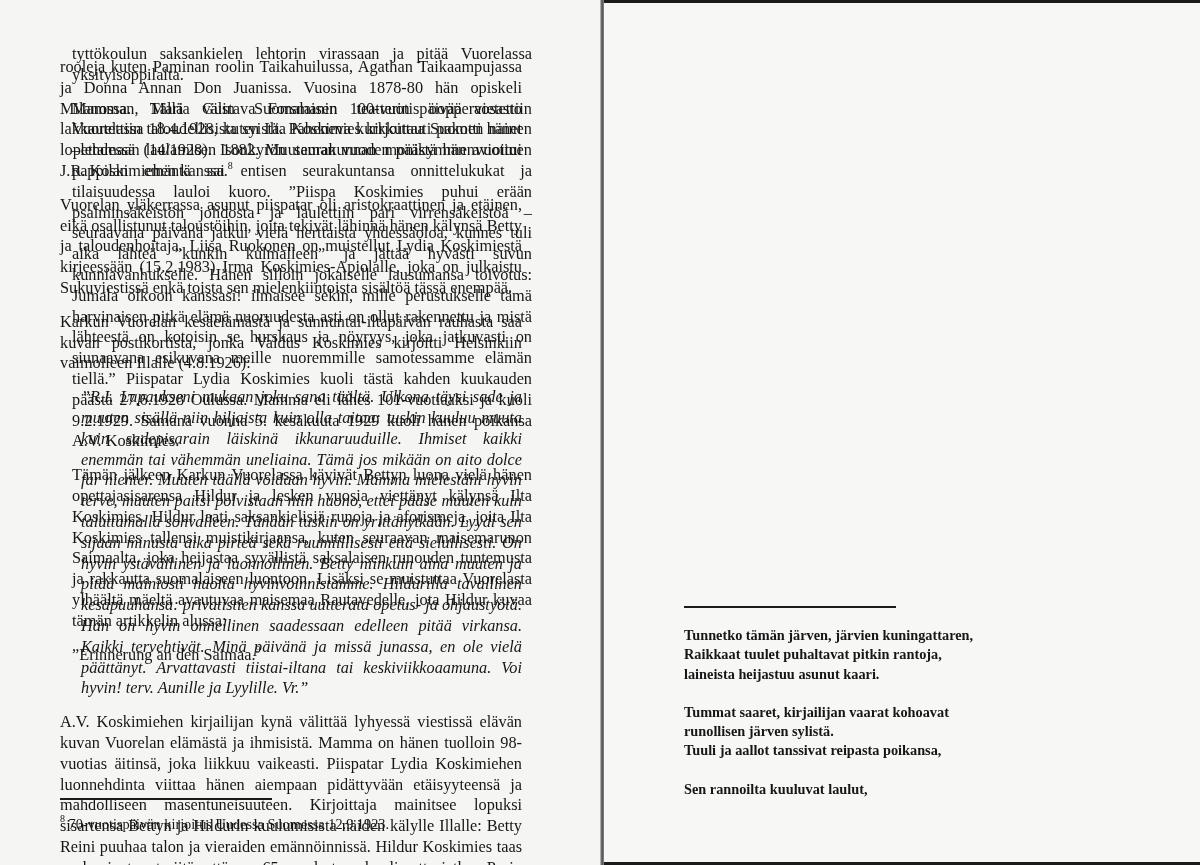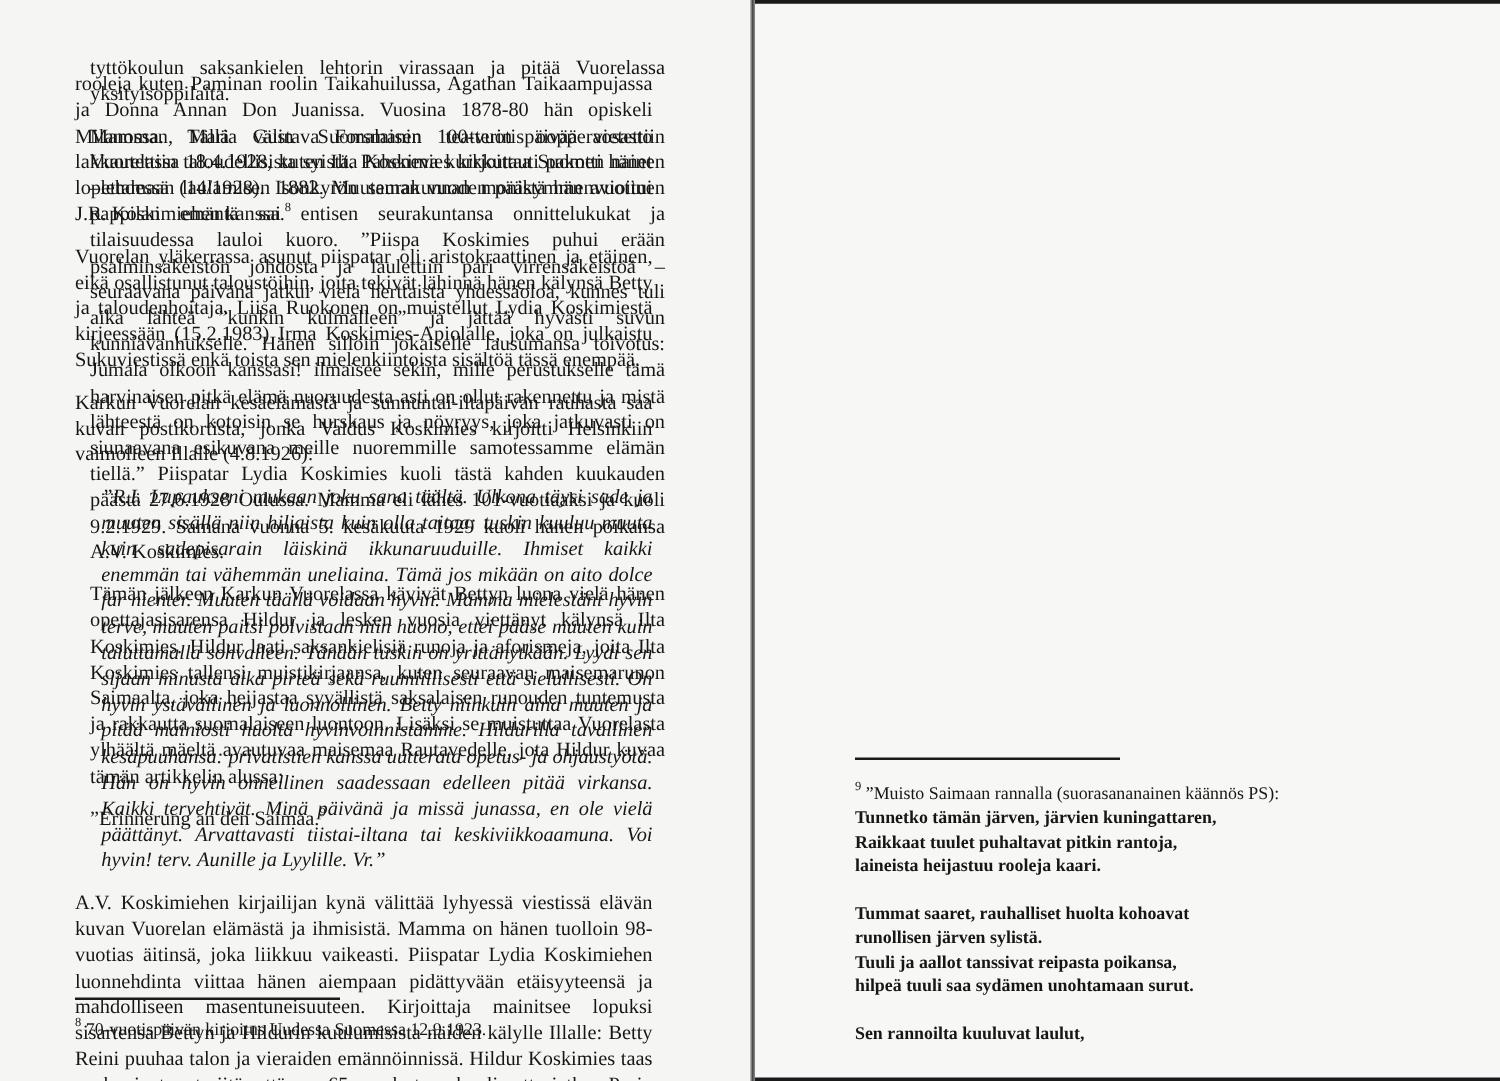--- a/index.html
+++ b/index.html
@@ -59,28 +59,26 @@
 </div>
 
 <div class="text right-text">
   <p>tyttökoulun saksankielen lehtorin virassaan ja pitää Vuorelassa yksityisoppilaita.</p>
   <p>Mamman, Maria Gustava Forsmanin 100-vuotispäivää vietettiin Vuorelassa 18.4.1928, kuten Ilta Koskimies kirjoittaa Suomen nainen –lehdessä (14/1928). Isonkyrön seurakunnan monikymmenvuotinen pappilan emäntä sai entisen seurakuntansa onnittelukukat ja tilaisuudessa lauloi kuoro. ”Piispa Koskimies puhui erään psalminsäkeistön johdosta ja laulettiin pari virrensäkeistöä – seuraavana päivänä jatkui vielä herttaista yhdessäoloa, kunnes tuli aika lähteä ”kunkin kulmalleen” ja jättää hyvästi suvun kunniavanhukselle. Hänen silloin jokaiselle lausumansa toivotus: Jumala olkoon kanssasi! ilmaisee sekin, mille perustukselle tämä harvinaisen pitkä elämä nuoruudesta asti on ollut rakennettu ja mistä lähteestä on kotoisin se hurskaus ja nöyryys, joka jatkuvasti on siunaavana esikuvana meille nuoremmille samotessamme elämän tiellä.” Piispatar Lydia Koskimies kuoli tästä kahden kuukauden päästä 27.6.1928 Oulussa. Mamma eli lähes 101-vuotiaaksi ja kuoli 9.2.1929. Samana vuonna 5. kesäkuuta 1929 kuoli hänen poikansa A.V. Koskimies.</p>
   <p>Tämän jälkeen Karkun Vuorelassa kävivät Bettyn luona vielä hänen opettajasisarensa Hildur ja lesken vuosia viettänyt kälynsä Ilta Koskimies. Hildur laati saksankielisiä runoja ja aforismeja, joita Ilta Koskimies tallensi muistikirjaansa, kuten seuraavan maisemarunon Saimaalta, joka heijastaa syvällistä saksalaisen runouden tuntemusta ja rakkautta suomalaiseen luontoon. Lisäksi se muistuttaa Vuorelasta ylhäältä mäeltä avautuvaa maisemaa Rautavedelle, jota Hildur kuvaa tämän artikkelin alussa:</p>
   <p><span>”Erinnerung an den Saimaa.</span><sup>9</sup></p>
 </div>
 <div class="rule rule-right"></div>
 <div class="footnote footnote-right">
-  <div><sup>9</sup><span> ”Muisto Saimaan rannalla (suorasananainen käännös PS):</span></div>
   <div class="stanza">
     <span class="fn-line">Tunnetko tämän järven, järvien kuningattaren,</span>
     <span class="fn-line">Raikkaat tuulet puhaltavat pitkin rantoja,</span>
-    <span class="fn-line">laineista heijastuu rooleja kaari.</span>
+    <span class="fn-line">laineista heijastuu asunut kaari.</span>
   </div>
   <div class="stanza">
-    <span class="fn-line">Tummat saaret, rauhalliset huolta kohoavat</span>
+    <span class="fn-line">Tummat saaret, kirjailijan vaarat kohoavat</span>
     <span class="fn-line">runollisen järven sylistä.</span>
     <span class="fn-line">Tuuli ja aallot tanssivat reipasta poikansa,</span>
-    <span class="fn-line">hilpeä tuuli saa sydämen unohtamaan surut.</span>
   </div>
   <div class="stanza">
     <span class="fn-line">Sen rannoilta kuuluvat laulut,</span>
   </div>
 </div>
 
 </body></html>

